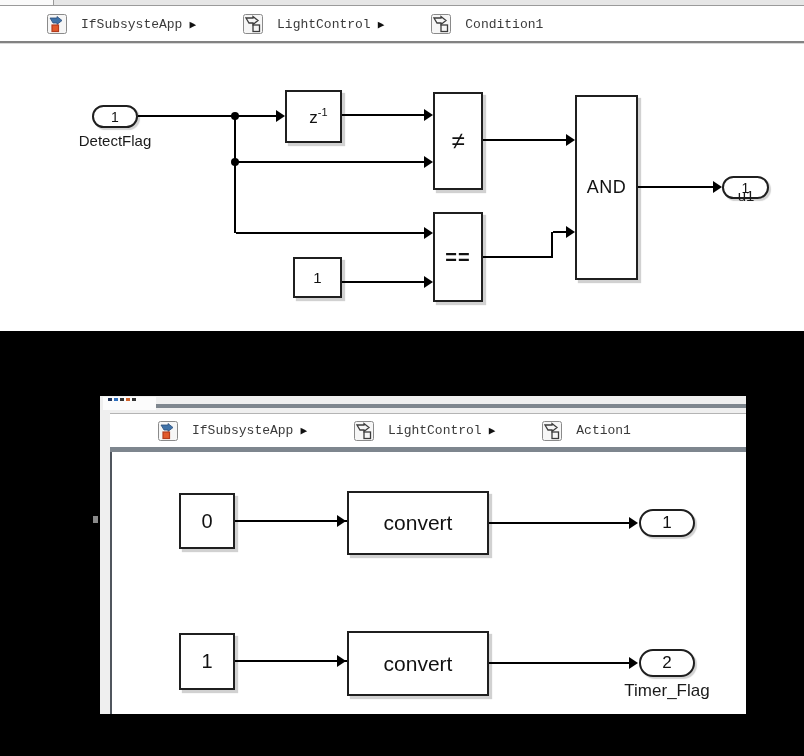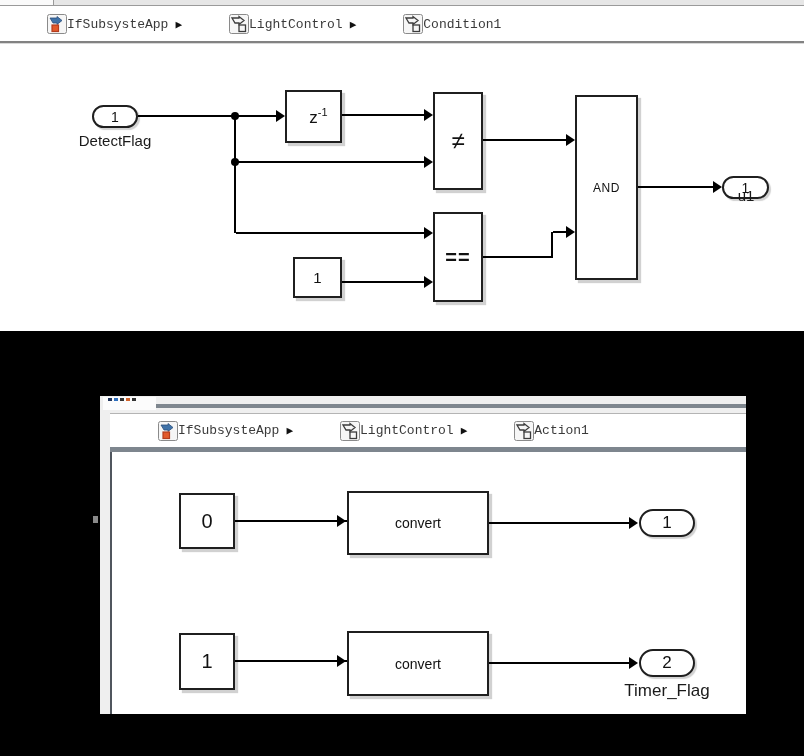--- a/index.html
+++ b/index.html
@@ -17,21 +17,21 @@
     border:2px solid #1f1f1f;display:flex;align-items:center;justify-content:center;
     box-shadow:3px 3px 1px rgba(0,0,0,0.18);color:#111;}
   .port{position:absolute;box-sizing:border-box;background:#fff;
     border:2px solid #1f1f1f;border-radius:12px;display:flex;align-items:center;
     justify-content:center;box-shadow:2px 2px 1px rgba(0,0,0,0.18);color:#111;}
   .blk-label{position:absolute;text-align:center;color:#1a1a1a;}
   
   .crumbbar{display:flex;align-items:center;background:#fff;
     font-family:"Liberation Mono","DejaVu Sans Mono",monospace;
     font-size:13px;color:#3a3a3a;gap:6px;}
-  .crumb{display:flex;align-items:center;gap:0;cursor:default;padding-left:40px;}
+  .crumb{display:flex;align-items:center;gap:14px;cursor:default;padding-left:40px;}
   .crumb-sep{font-size:11px;color:#111;padding:0 1px;}
   .sub-icon{width:20px;height:20px;flex:0 0 auto;}
   
   .top-area{position:absolute;left:0;top:0;width:804px;height:331px;background:#fff;}
   .tab-sliver{position:absolute;left:0;top:0;width:804px;height:6px;background:#e6e6e6;
     border-bottom:1px solid #9a9a9a;box-sizing:border-box;}
   .tab-sliver .lit{position:absolute;left:0;top:0;width:53px;height:5px;background:#fafafa;
     border-right:1px solid #9a9a9a;}
   .crumbbar.top{position:absolute;left:0;top:7px;width:804px;height:34px;padding-left:7px;
     box-sizing:border-box;}
@@ -44,21 +44,21 @@
   .win .tab .dash{position:absolute;top:1px;height:3px;width:4px;}
   .pane-topline{position:absolute;left:56px;top:8px;width:590px;height:4px;background:#7e868e;}
   .crumbbar.bottom{position:absolute;left:10px;top:17px;width:636px;height:34px;padding-left:8px;
     box-sizing:border-box;border-top:1px solid #b4b4b4;}
   .pane-midline{position:absolute;left:10px;top:51px;width:636px;height:5px;background:#7e868e;}
   .canvas-bottom{position:absolute;left:10px;top:56px;width:636px;height:262px;background:#fff;
     border-left:2px solid #50565e;box-sizing:border-box;}
   .artifact{position:absolute;left:-7px;top:120px;width:5px;height:7px;background:#8a8a8a;}
   
   .fs14{font-size:14px;} .fs15{font-size:15px;} .fs17{font-size:17px;}
-  .fs18{font-size:12px;letter-spacing:0.5px;} .fs20{font-size:20px;} .fs21{font-size:14px;}
+  .fs18{font-size:18px;letter-spacing:0.5px;} .fs20{font-size:20px;} .fs21{font-size:21px;}
   .neq-sym{font-size:24px;} .eq-sym{font-size:20px;letter-spacing:1px;font-weight:bold;}
   .delay-txt{font-size:17px;padding-left:10px;} .delay-txt sup{font-size:11px;}
 </style>
 </head>
 <body>
 
 <div class="top-area">
 
   <div class="tab-sliver">
     <div class="lit"></div>

